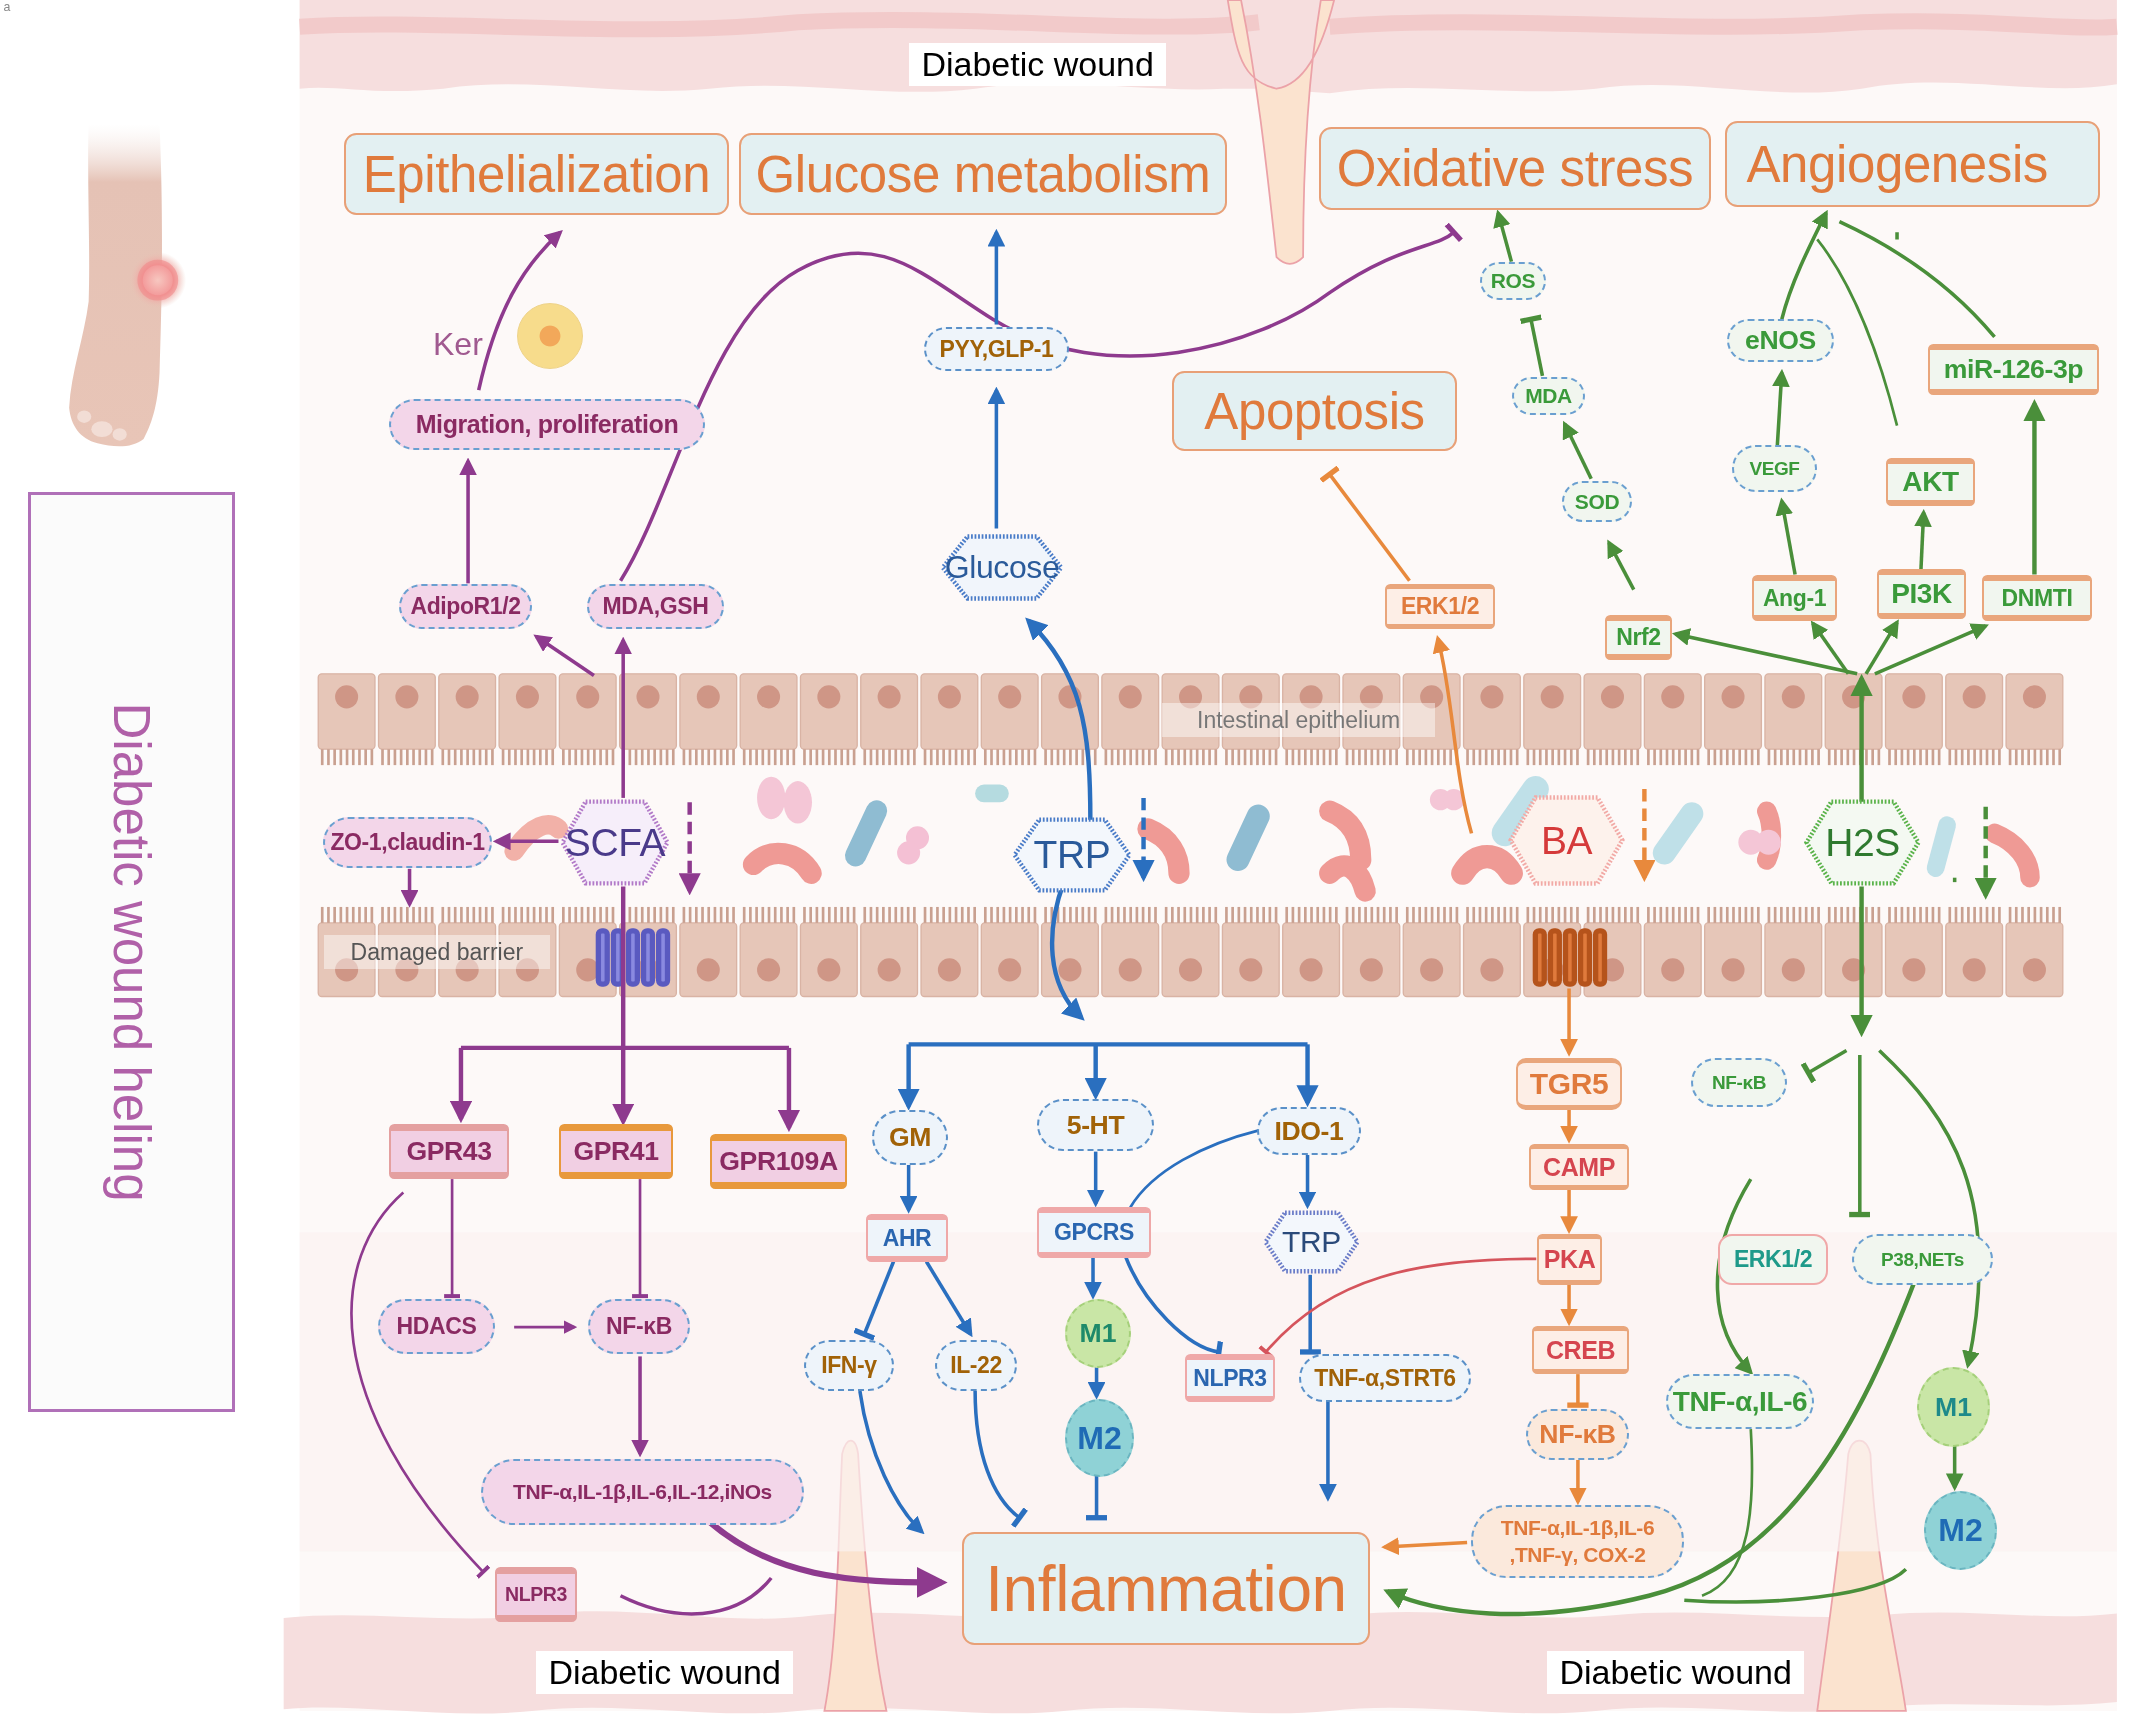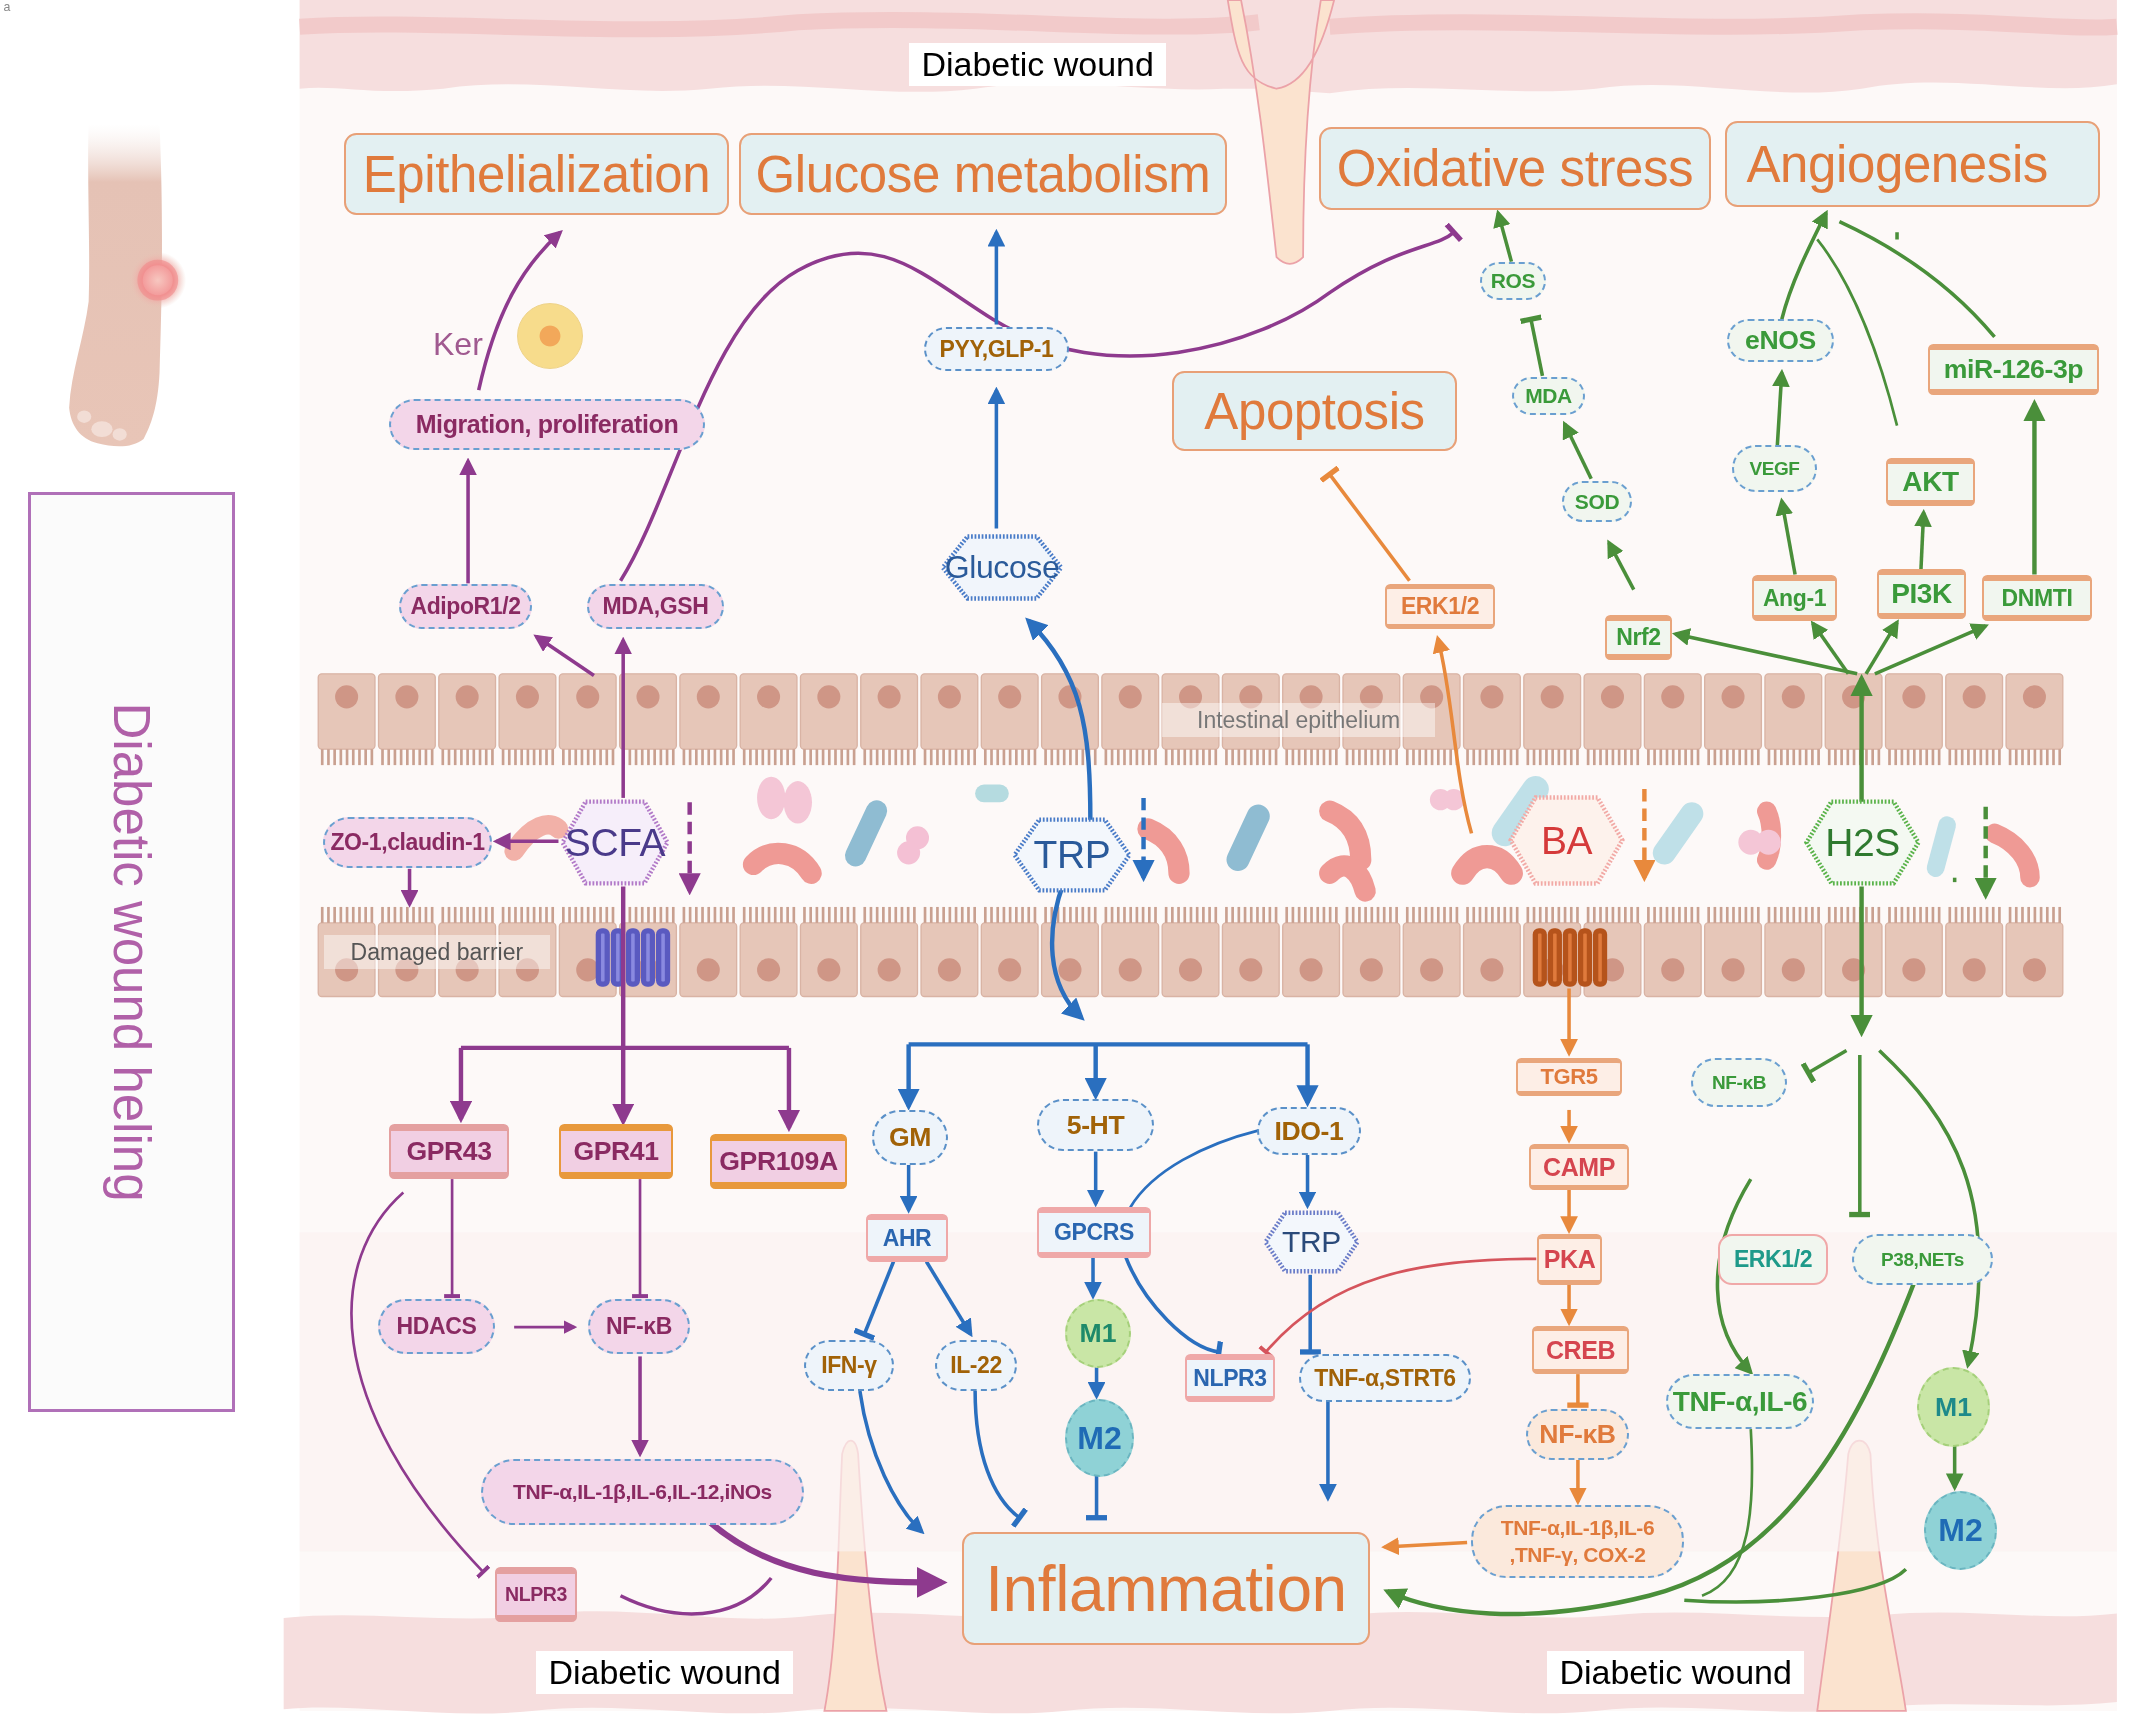--- a/index.html
+++ b/index.html
@@ -942,21 +942,21 @@
 <div class="node pill-blue" style="left:935px;top:1340px;width:82px;height:51px;">IL-22</div>
 <div class="node pill-blue" style="left:1037px;top:1099px;width:117px;height:52px;font-size:26.6px;">5-HT</div>
 <div class="node box-blue" style="left:1037px;top:1207px;width:114px;height:51px;">GPCRS</div>
 <div class="macro" style="left:1065px;top:1299px;width:62px;height:65px;background:#c9e6a6;color:#1e8a6a;border:2.7px dashed #a5d07a;">M1</div>
 <div class="macro" style="left:1065px;top:1399px;width:65px;height:74px;background:#8fd2d6;color:#1f6bb5;border:2.7px dashed #6ab5c0;font-size:32px;">M2</div>
 <div class="node pill-blue" style="left:1257px;top:1107px;width:104px;height:48px;font-size:26.6px;">IDO-1</div>
 <div class="node box-blue" style="left:1185px;top:1354px;width:90px;height:48px;">NLPR3</div>
 <div class="node pill-blue" style="left:1299px;top:1354px;width:172px;height:48px;">TNF-α,STRT6</div>
 
 <div class="node box-orange" style="left:1385px;top:584px;width:110px;height:45px;font-size:23px;">ERK1/2</div>
-<div class="node box-orange" style="left:1516px;top:1058px;width:106px;height:38px;font-size:22px;">TGR5</div>
+<div class="node box-orange" style="left:1516px;top:1058px;width:106px;height:52px;font-size:30px;border-radius:10px;">TGR5</div>
 <div class="node box-red" style="left:1529px;top:1144px;width:100px;height:46px;">CAMP</div>
 <div class="node box-red" style="left:1537px;top:1234px;width:65px;height:51px;">PKA</div>
 <div class="node box-red" style="left:1532px;top:1326px;width:97px;height:48px;">CREB</div>
 <div class="node pill-orange" style="left:1526px;top:1409px;width:103px;height:51px;font-size:26.6px;">NF-κB</div>
 <div class="node pill-orange" style="left:1471px;top:1505px;width:213px;height:73px;flex-direction:column;font-size:21px;line-height:26.6px;">
   <span>TNF-α,IL-1β,IL-6</span>
   <span>,TNF-γ, COX-2</span>
 </div>
 
 <div class="node pill-green" style="left:1480px;top:262px;width:66px;height:38px;font-size:21px;">ROS</div>

